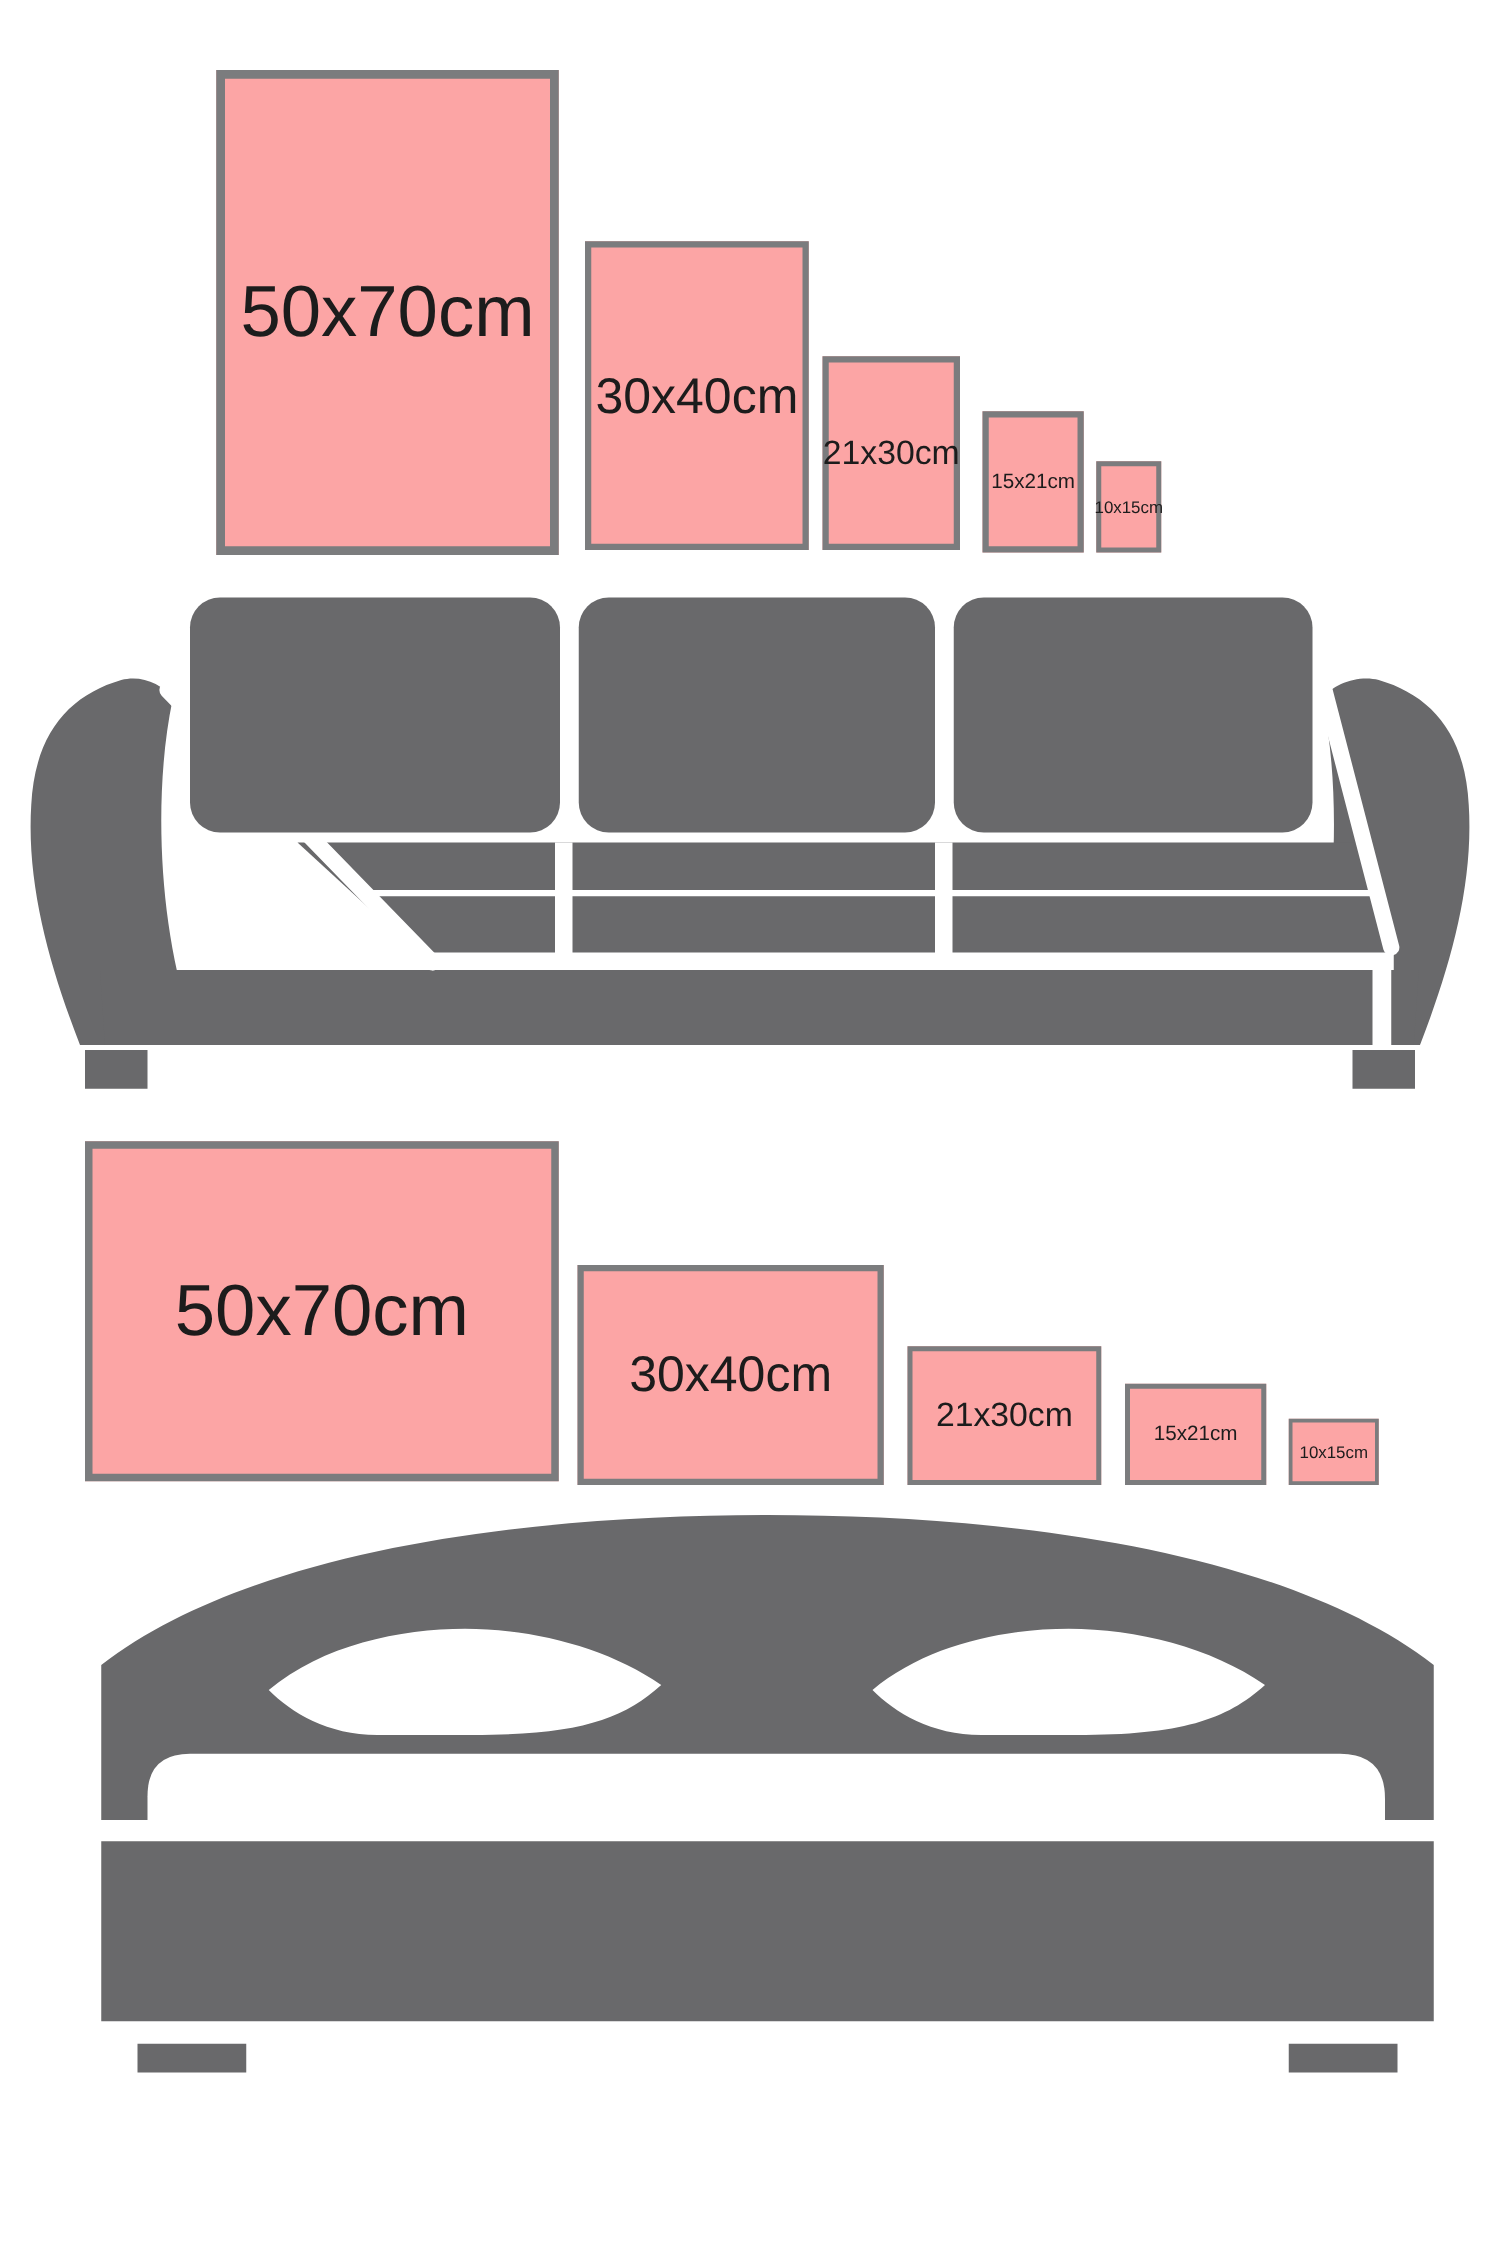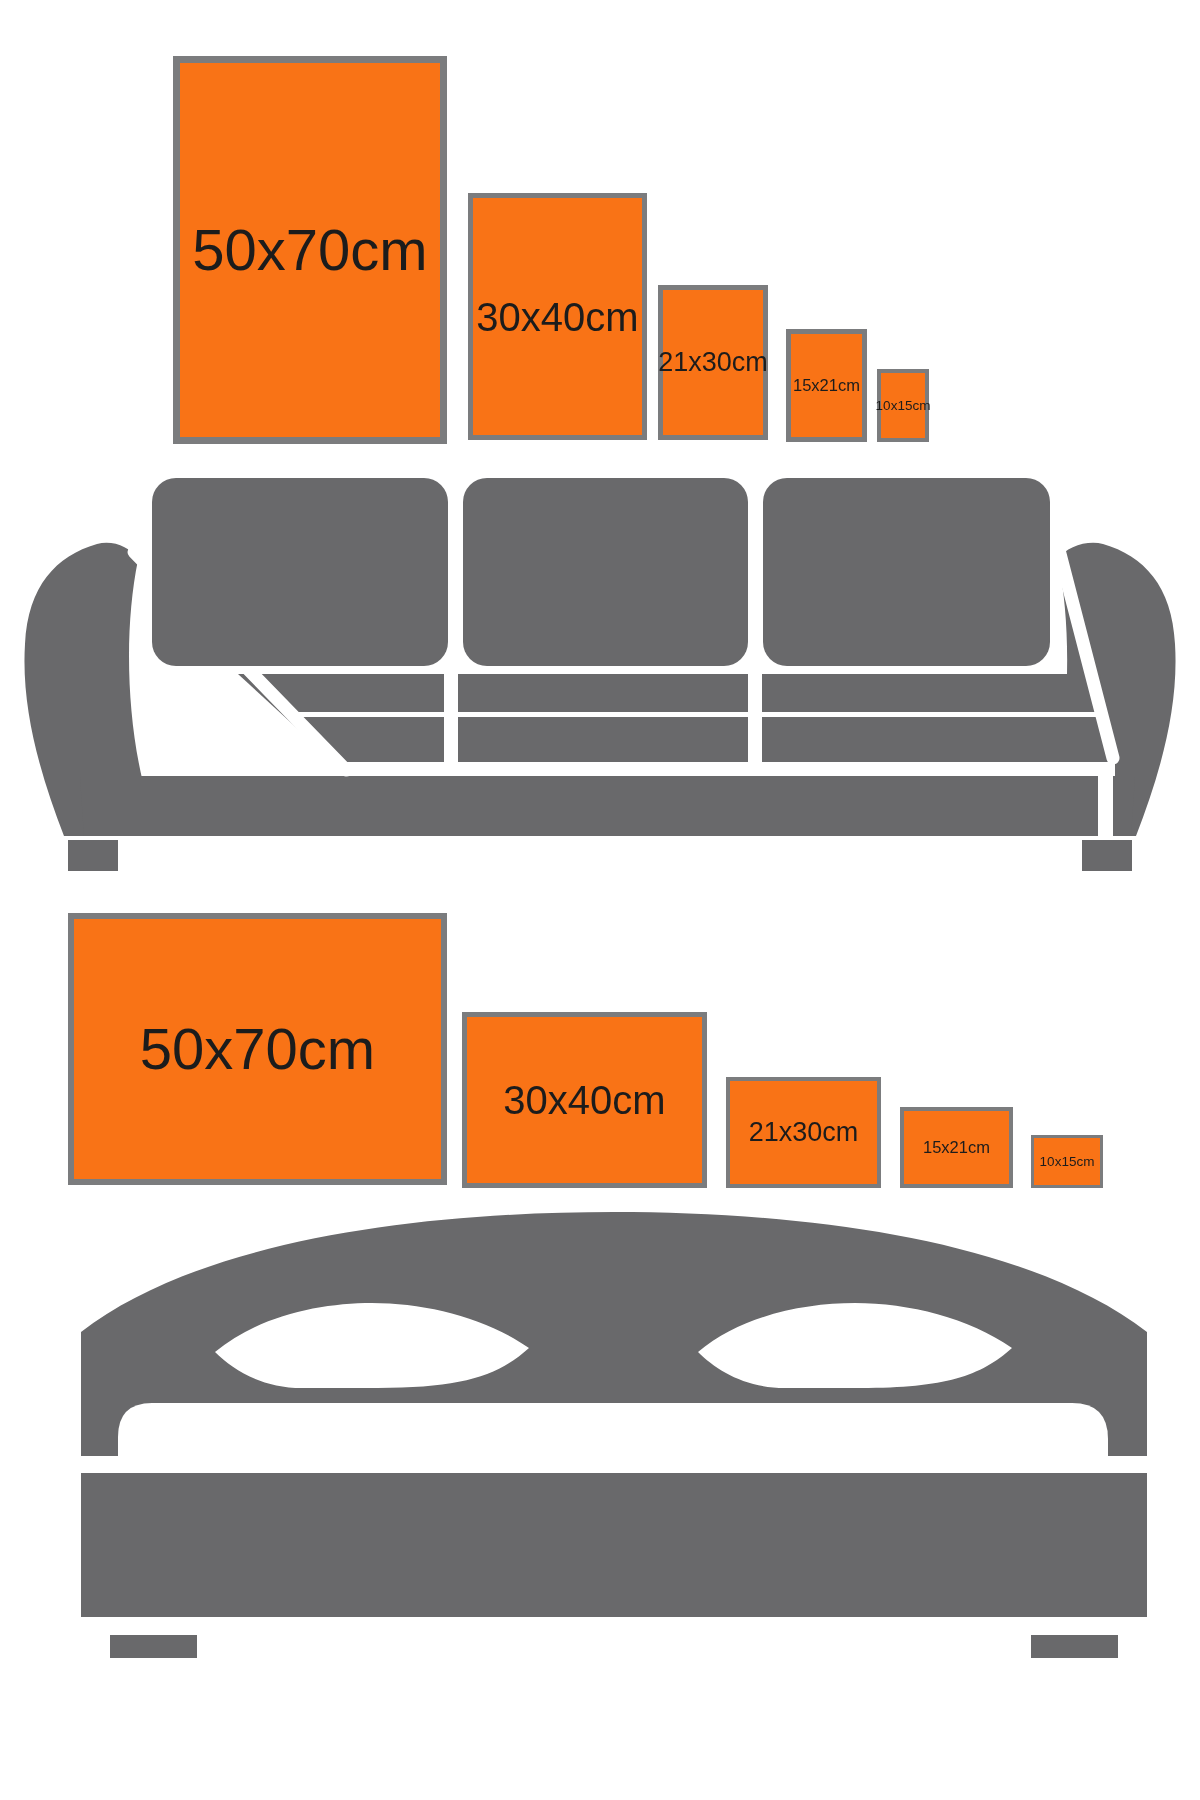--- a/index.html
+++ b/index.html
@@ -14,21 +14,21 @@
     width:1200px;height:1800px;
     margin:0 auto;
     background:var(--bg);
     overflow:hidden;
     font-family:"Liberation Sans", sans-serif;
   }
   #furniture-layer{position:absolute;left:0;top:0;width:1200px;height:1800px;}
   .frame{
     position:absolute;
     box-sizing:border-box;
-    background:#f97316;
+    background:#fca5a5;
     border-style:solid;
     border-color:var(--frame-border);
     display:flex;align-items:center;justify-content:center;
   }
   .frame-label{
     color:var(--label);
     white-space:nowrap;
     line-height:1;
   }
   

